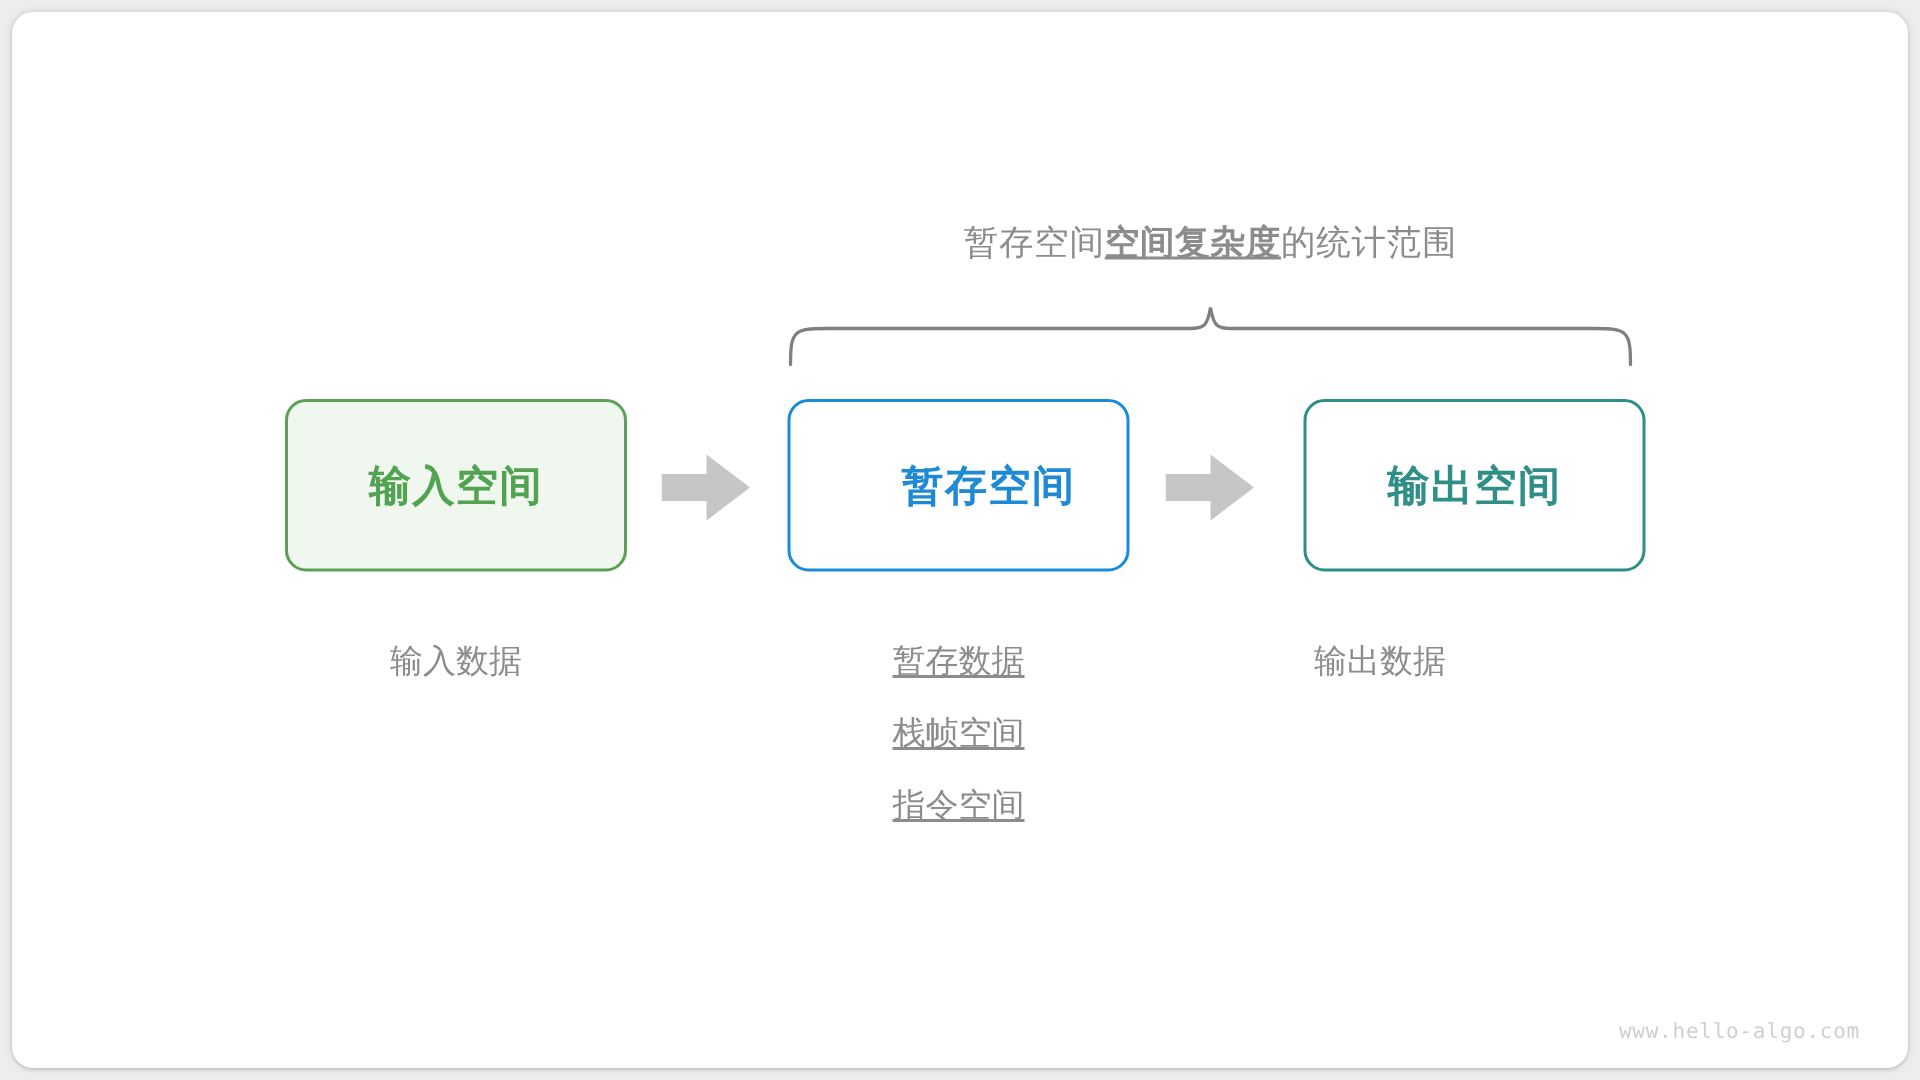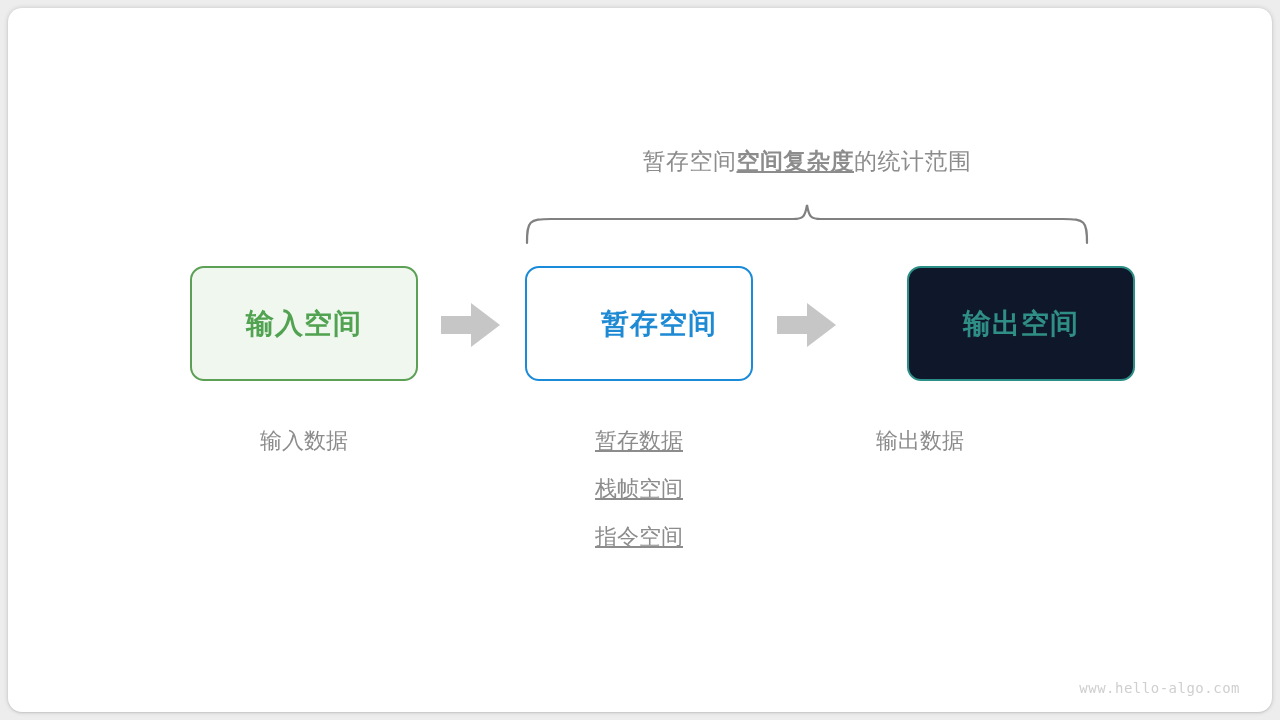--- a/index.html
+++ b/index.html
@@ -83,21 +83,21 @@
     font-weight: 700;
     letter-spacing: 1px;
   }
 
   .box-input  { left: 190px; background: #eff7ee; border-color: #5ba055; }
   .box-input .box-label  { color: #51a251; }
 
   .box-buffer { left: 525px; background: #ffffff; border-color: #1a8bd8; padding-left: 40px; }
   .box-buffer .box-label { color: #1f8ad4; }
 
-  .box-output { left: 907px; background: #0f172a; border-color: #2b8f87; }
+  .box-output { left: 869px; background: #ffffff; border-color: #2b8f87; }
   .box-output .box-label { color: #2f8f87; }
 
   
   .arrow {
     position: absolute;
     top: 301px;
     width: 60px;
     height: 48px;
   }
   .arrow-1 { left: 441px; }

